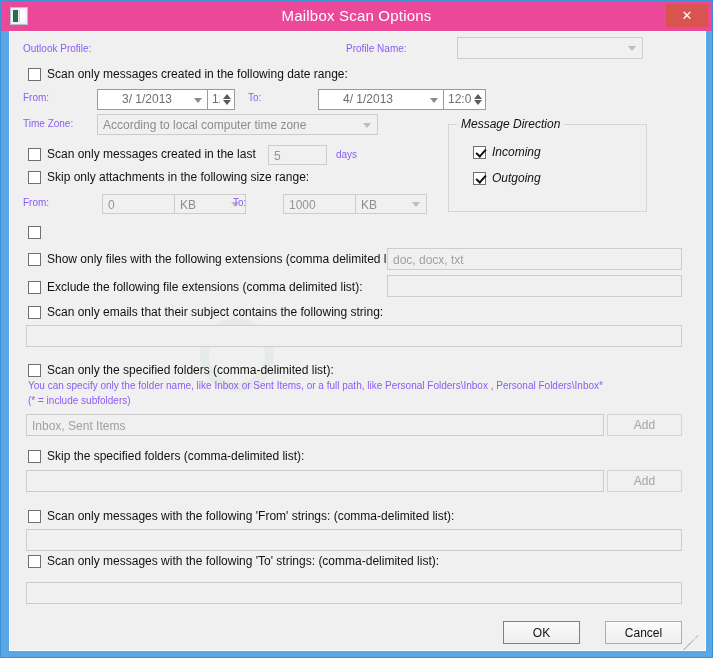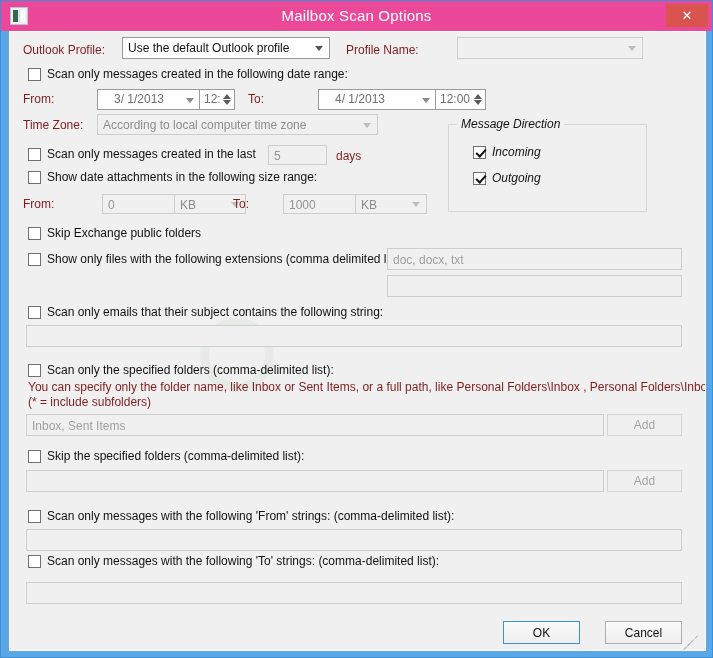--- a/index.html
+++ b/index.html
@@ -111,22 +111,22 @@
     font-size: 34px;
     font-weight: bold;
     font-style: italic;
     color: #7fae80;
     letter-spacing: -1px;
   }
 
   
   .lbl {
     position: absolute;
-    font-size: 12px;
-    color: #7f1d1d;
+    font-size: 10px;
+    color: #8b5cf6;
     white-space: nowrap;
   }
   .cb-row {
     position: absolute;
     display: flex;
     align-items: center;
     white-space: nowrap;
     cursor: pointer;
   }
   .cb {
@@ -210,21 +210,21 @@
     background: #ffffff;
     display: flex;
     align-items: stretch;
   }
   .dtgroup .dpart {
     flex: 0 0 auto;
     position: relative;
     font-size: 12px;
     color: #6f6f6f;
     line-height: 19px;
-    padding-left: 16px;
+    padding-left: 24px;
     white-space: nowrap;
   }
   .dtgroup .dparr {
     position: absolute;
     right: 5px; top: 8px;
     width: 0; height: 0;
     border-left: 4px solid transparent;
     border-right: 4px solid transparent;
     border-top: 5px solid #8b8b8b;
   }
@@ -324,24 +324,20 @@
     <div class="close-btn">✕</div>
   </div>
 
   <div class="client">
 
     <div class="watermark">
       <div class="wm-ring"></div>
     </div>
 
     <div class="lbl" style="left:13px; top:11px;">Outlook Profile:</div>
-    <div class="combo" style="left:112px; top:5px; width:208px; height:22px;">
-      <span>Use the default Outlook profile</span>
-      <span class="arw"></span>
-    </div>
     <div class="lbl" style="left:336px; top:11px;">Profile Name:</div>
     <div class="combo dis" style="left:447px; top:34px; width:186px; height:22px; top:5px;">
       <span></span>
       <span class="arw"></span>
     </div>
 
     <div class="cb-row" style="left:18px; top:35px;align-items:flex-end;">
       <span class="cb"></span>
       <span class="txt">Scan only messages created in the following date range:</span>
     </div>
@@ -382,21 +378,21 @@
 
     <div class="cb-row" style="left:18px; top:115px;">
       <span class="cb"></span>
       <span class="txt">Scan only messages created in the last</span>
     </div>
     <div class="tbox dis" style="left:258px; top:113px; width:59px; height:20px;">5</div>
     <div class="lbl" style="left:326px; top:117px;">days</div>
 
     <div class="cb-row" style="left:18px; top:138px;">
       <span class="cb"></span>
-      <span class="txt">Show date attachments in the following size range:</span>
+      <span class="txt">Skip only attachments in the following size range:</span>
     </div>
     <div class="lbl" style="left:13px; top:165px;">From:</div>
     <div class="tbox dis" style="left:92px; top:162px; width:73px; height:20px;">0</div>
     <div class="combo dis" style="left:164px; top:162px; width:72px; height:20px;">
       <span>KB</span>
       <span class="arw"></span>
     </div>
     <div class="lbl" style="left:223px; top:165px;">To:</div>
     <div class="tbox dis" style="left:273px; top:162px; width:73px; height:20px;">1000</div>
     <div class="combo dis" style="left:345px; top:162px; width:72px; height:20px;">
@@ -411,29 +407,32 @@
         <span class="txt">Incoming</span>
       </div>
       <div class="cb-row" style="left:24px; top:46px;">
         <span class="cb checked"></span>
         <span class="txt">Outgoing</span>
       </div>
     </div>
 
     <div class="cb-row" style="left:18px; top:194px;">
       <span class="cb"></span>
-      <span class="txt">Skip Exchange public folders</span>
     </div>
 
     <div class="cb-row" style="left:18px; top:220px;">
       <span class="cb"></span>
       <span class="txt">Show only files with the following extensions (comma delimited list):</span>
     </div>
     <div class="tbox dis ph" style="left:377px; top:216px; width:295px; height:22px; line-height:22px;">doc, docx, txt</div>
 
+    <div class="cb-row" style="left:18px; top:248px;">
+      <span class="cb"></span>
+      <span class="txt">Exclude the following file extensions (comma delimited list):</span>
+    </div>
     <div class="tbox dis" style="left:377px; top:243px; width:295px; height:22px; line-height:22px;"></div>
 
     <div class="cb-row" style="left:18px; top:273px;">
       <span class="cb"></span>
       <span class="txt">Scan only emails that their subject contains the following string:</span>
     </div>
     <div class="tbox dis" style="left:16px; top:293px; width:656px; height:22px; line-height:22px;"></div>
 
     <div class="cb-row" style="left:18px; top:331px;">
       <span class="cb"></span>

